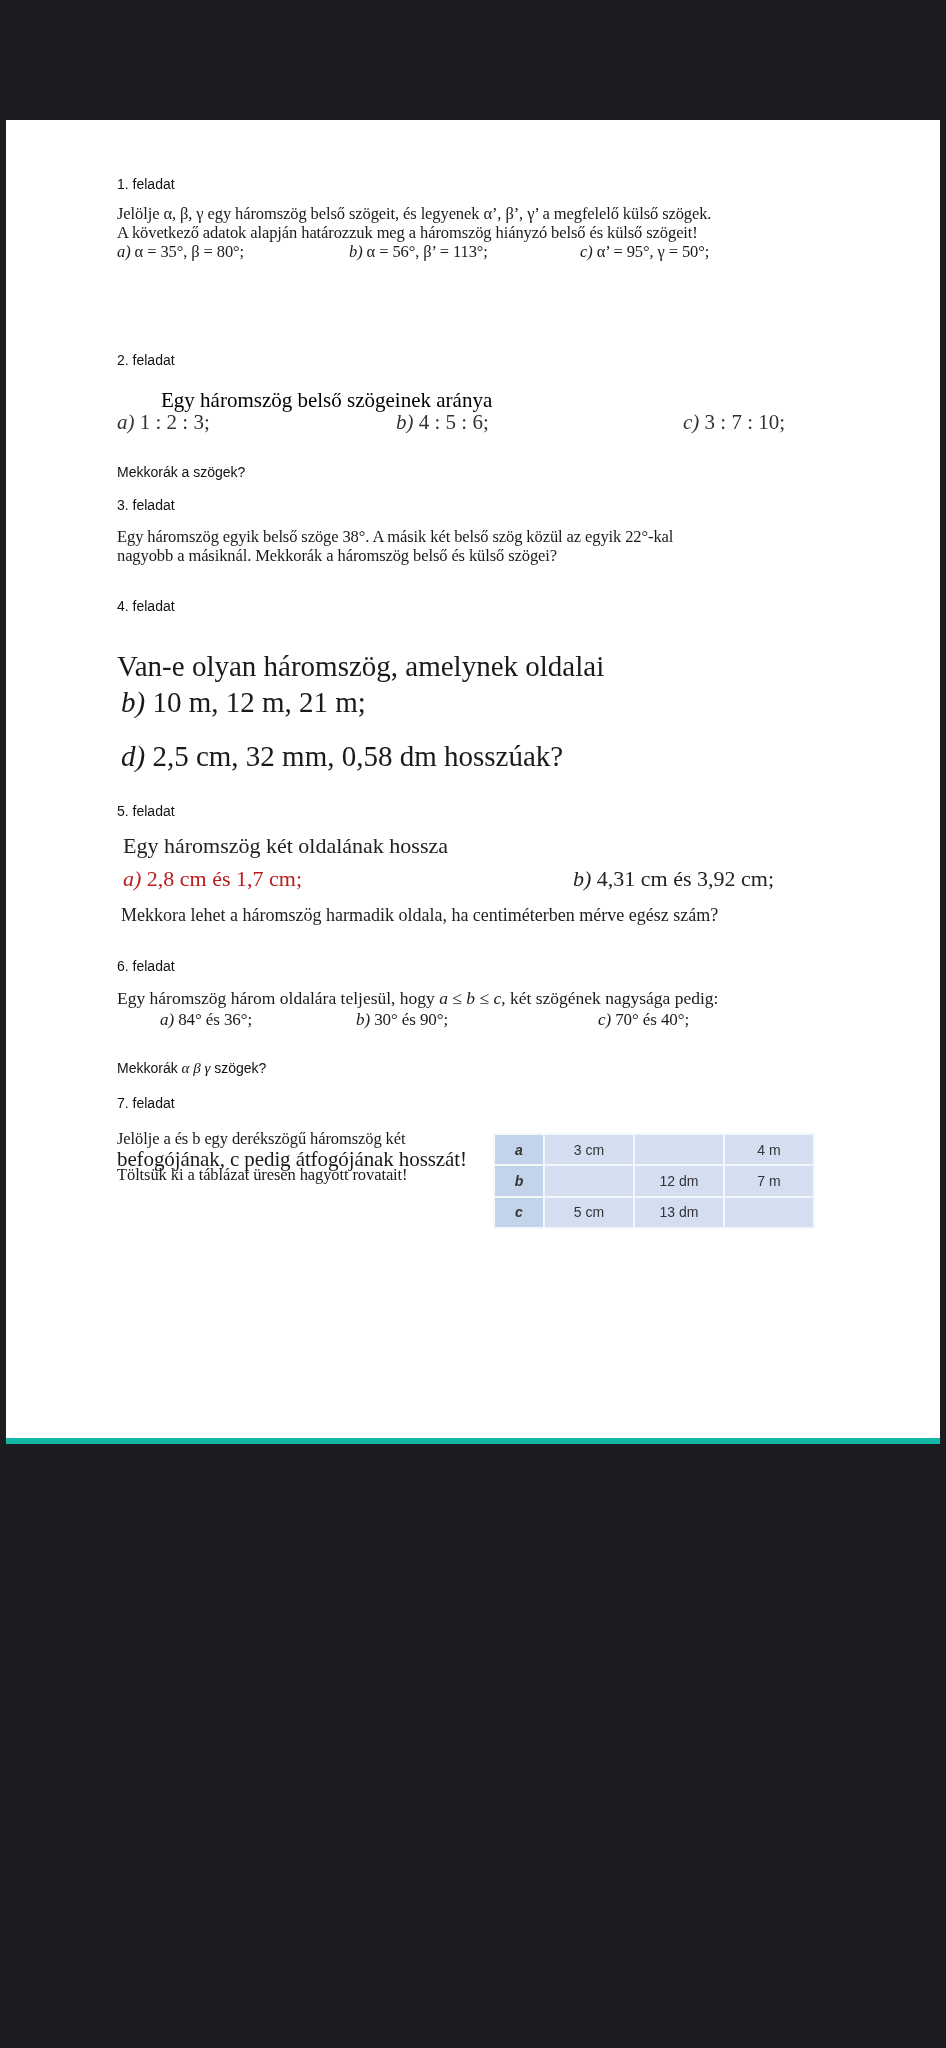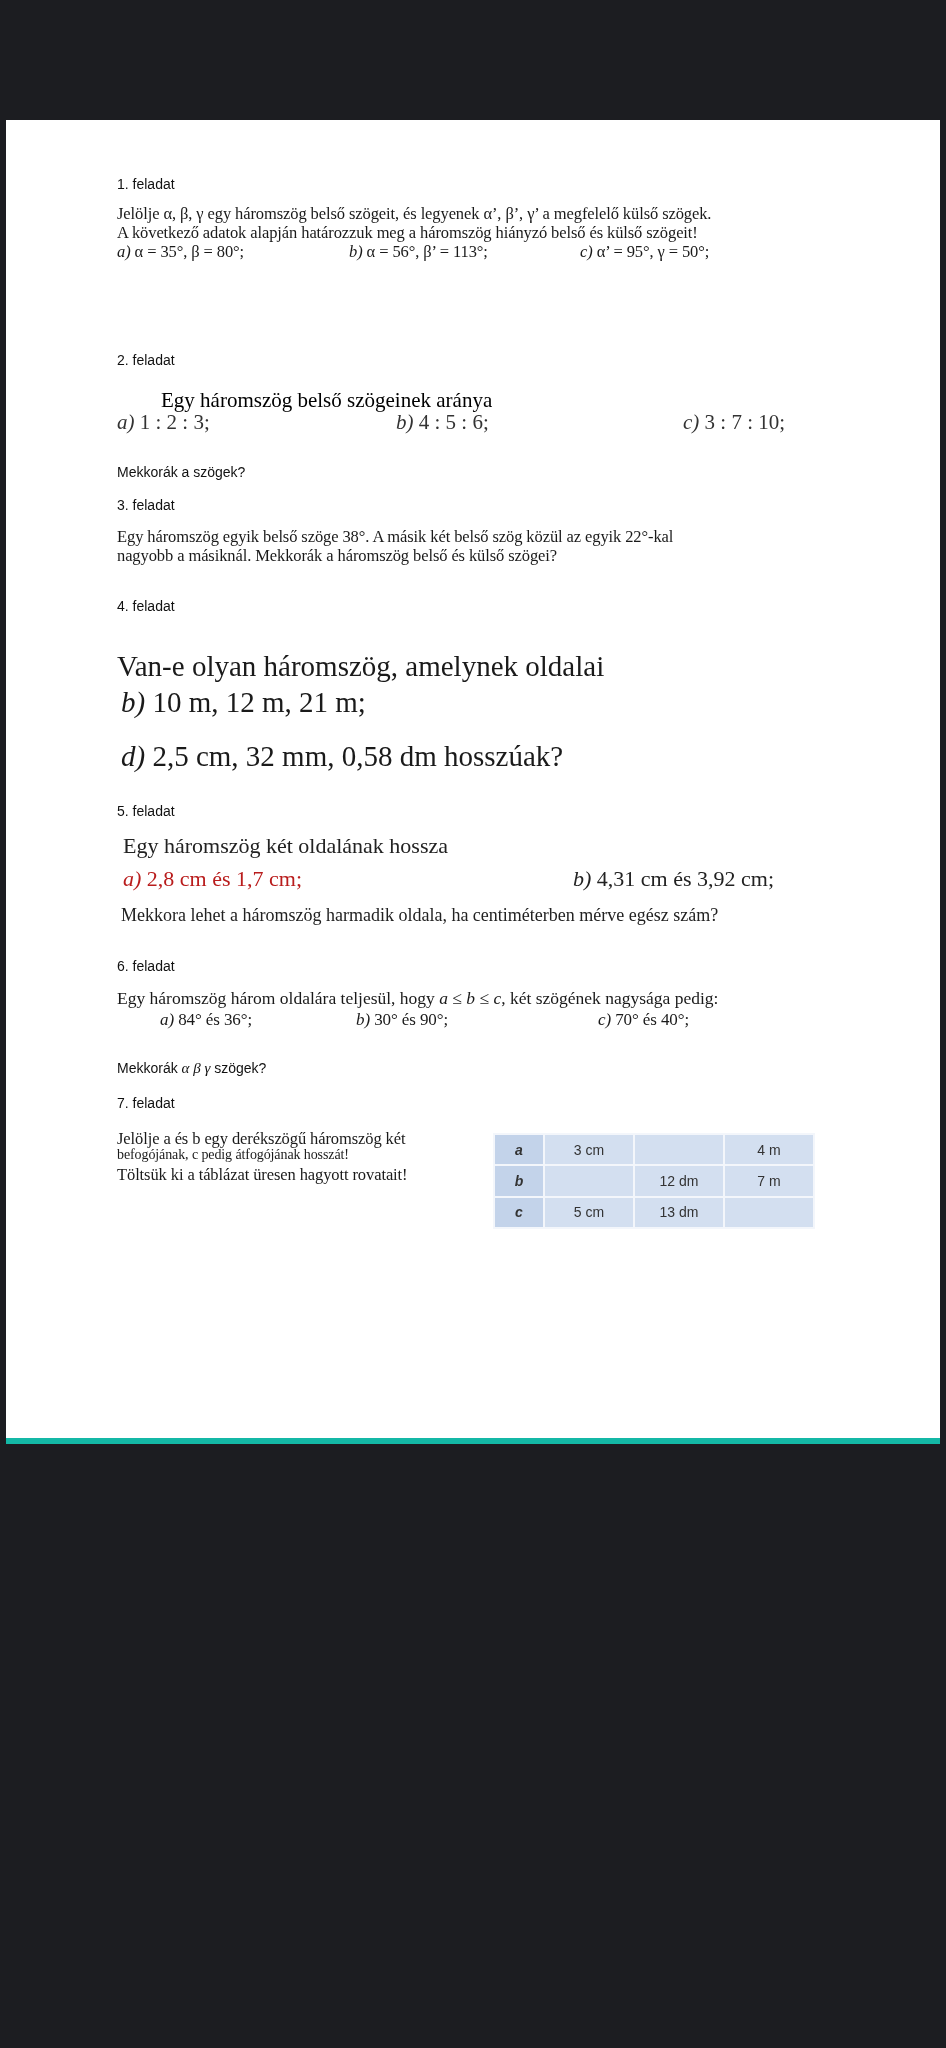--- a/index.html
+++ b/index.html
@@ -121,21 +121,21 @@
   </div>
   <div class="abs serif s16" style="left:592px; top:890px; font-size:17px;">
     <i>c)</i> <span>70° és 40°;</span>
   </div>
   <div class="abs label" style="left:111px; top:940px;">
     <span>Mekkorák </span><i class="serif" style="font-size:15px;">α β γ</i><span> szögek?</span>
   </div>
 
   <div class="abs label" style="left:111px; top:975px;">7. feladat</div>
   <div class="abs serif s16" style="left:111px; top:1009px; font-size:16.5px;">Jelölje a és b egy derékszögű háromszög két</div>
-  <div class="abs serif s16" style="left:111px; top:1027px; font-size:14px;">befogójának, c pedig átfogójának hosszát!</div>
+  <div class="abs serif s16" style="left:111px; top:1027px; font-size:21px;">befogójának, c pedig átfogójának hosszát!</div>
   <div class="abs serif s16" style="left:111px; top:1045px; font-size:16.5px;">Töltsük ki a táblázat üresen hagyott rovatait!</div>
 
   <table class="tri">
     <tbody>
         <tr>
       <td class="rowhead">a</td>
       <td class="c1">3 cm</td>
       <td class="c2"></td>
       <td class="c3">4 m</td>
     </tr>

